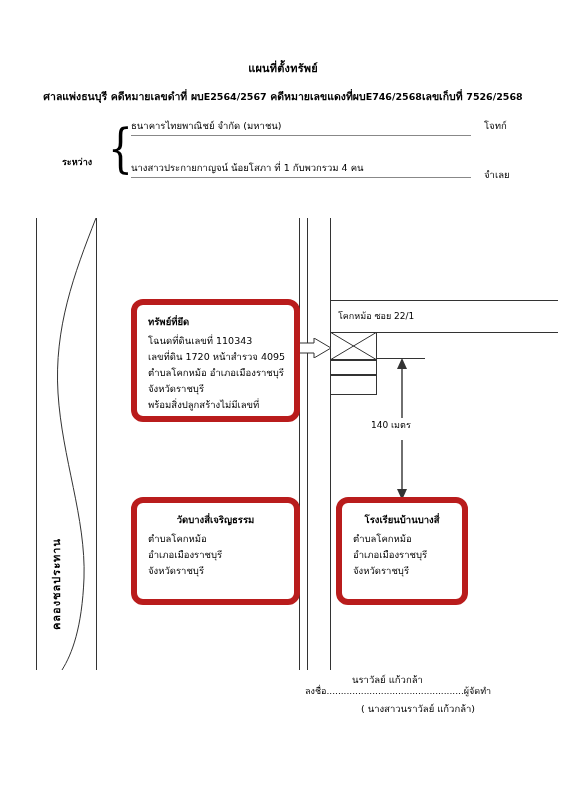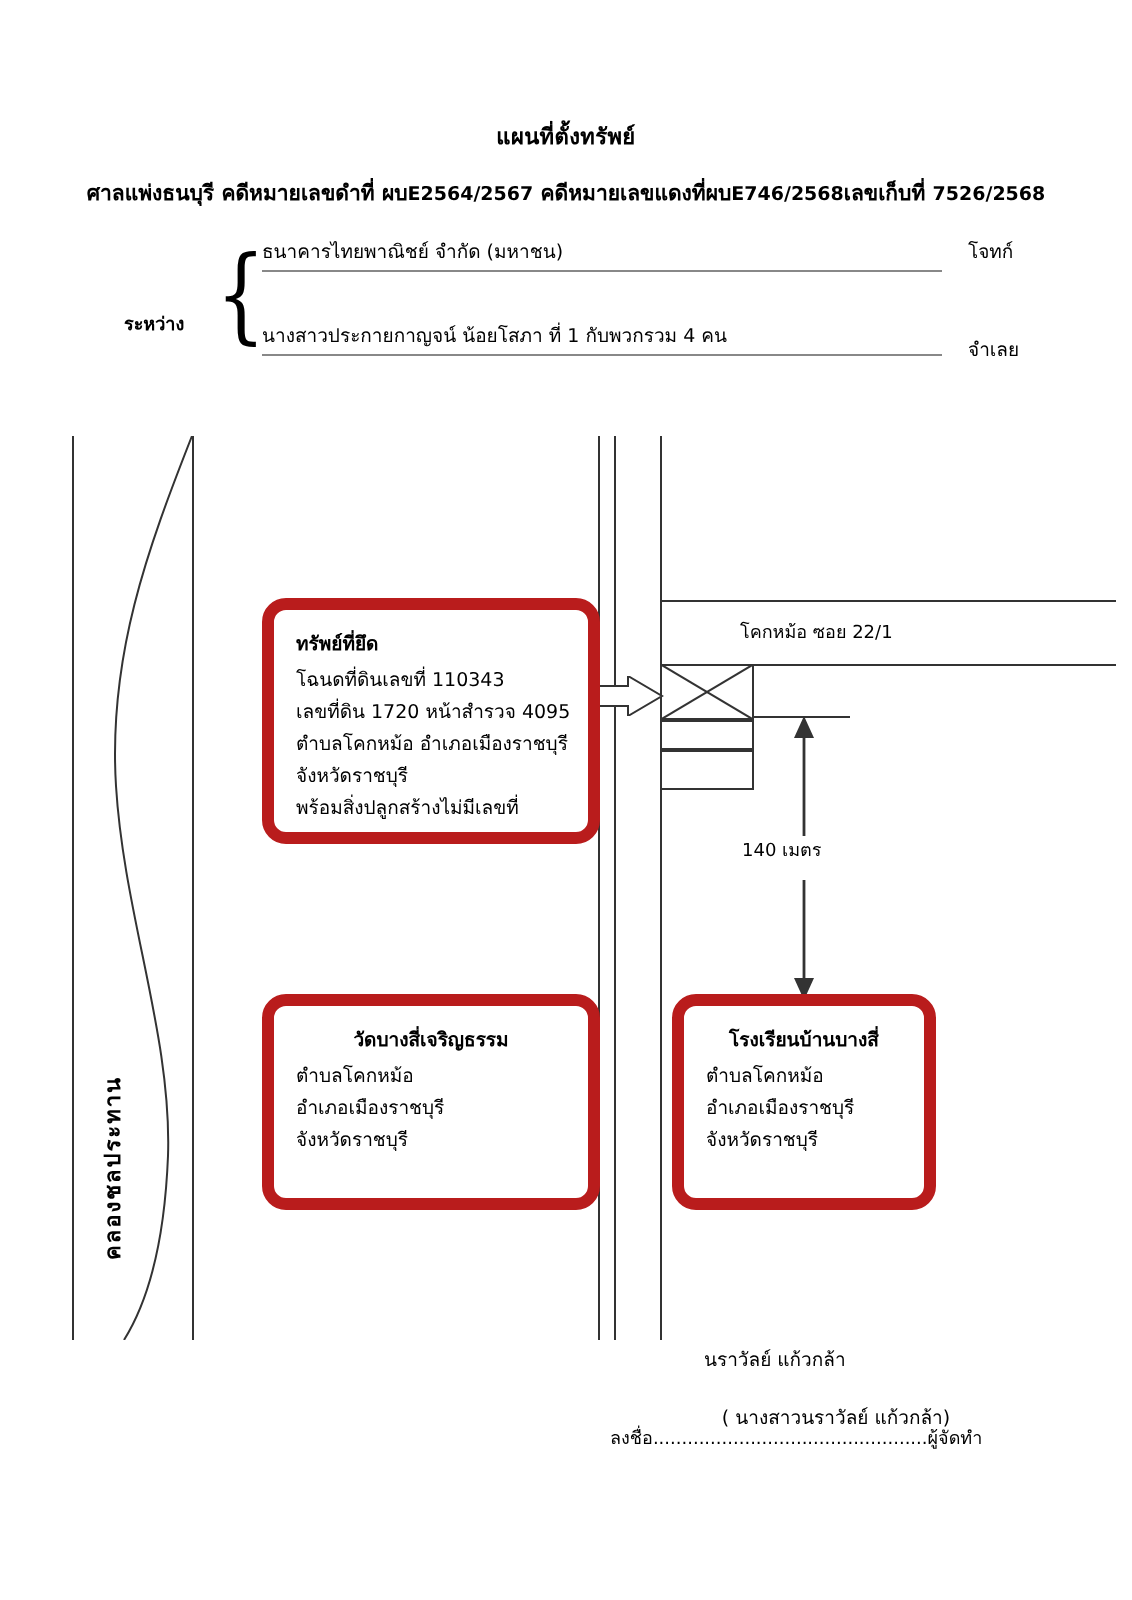--- a/index.html
+++ b/index.html
@@ -157,21 +157,21 @@
   .sig-name {
     position: absolute;
     left: 352px;
     top: 672px;
     font-size: 9.5px;
     white-space: nowrap;
   }
   .sig-line {
     position: absolute;
     left: 305px;
-    top: 712px;
+    top: 684px;
     font-size: 9px;
     white-space: nowrap;
     letter-spacing: 0px;
     text-align: center;
   }
   .sig-paren {
     position: absolute;
     left: 318px;
     top: 701px;
     width: 200px;
@@ -211,21 +211,21 @@
 
     <div class="vline" style="left:299px; top:18px; height:452px;"></div>
     <div class="vline" style="left:307px; top:18px; height:452px;"></div>
 
     <div class="vline" style="left:330px; top:18px; height:452px;"></div>
 
     <div class="hline" style="left:330px; top:100px; width:228px;"></div>
 
     <div class="hline" style="left:330px; top:132px; width:228px;"></div>
 
-    <div class="soi-label" style="left:338px; top:109px;margin-left:32px;">โคกหม้อ ซอย 22/1</div>
+    <div class="soi-label" style="left:338px; top:109px;">โคกหม้อ ซอย 22/1</div>
 
     <div class="parcel" style="left:330px; top:132px; width:47px; height:28px;"></div>
     <svg style="position:absolute; left:330px; top:132px;" width="47" height="28" viewBox="0 0 47 28">
       <line x1="0" y1="0" x2="47" y2="28" stroke="#333" stroke-width="1"></line>
       <line x1="47" y1="0" x2="0" y2="28" stroke="#333" stroke-width="1"></line>
     </svg>
     <div class="parcel" style="left:330px; top:160px; width:47px; height:15px;"></div>
     <div class="parcel" style="left:330px; top:175px; width:47px; height:20px;"></div>
 
     <svg style="position:absolute; left:281px; top:138px;" width="52" height="20" viewBox="0 0 52 20">

